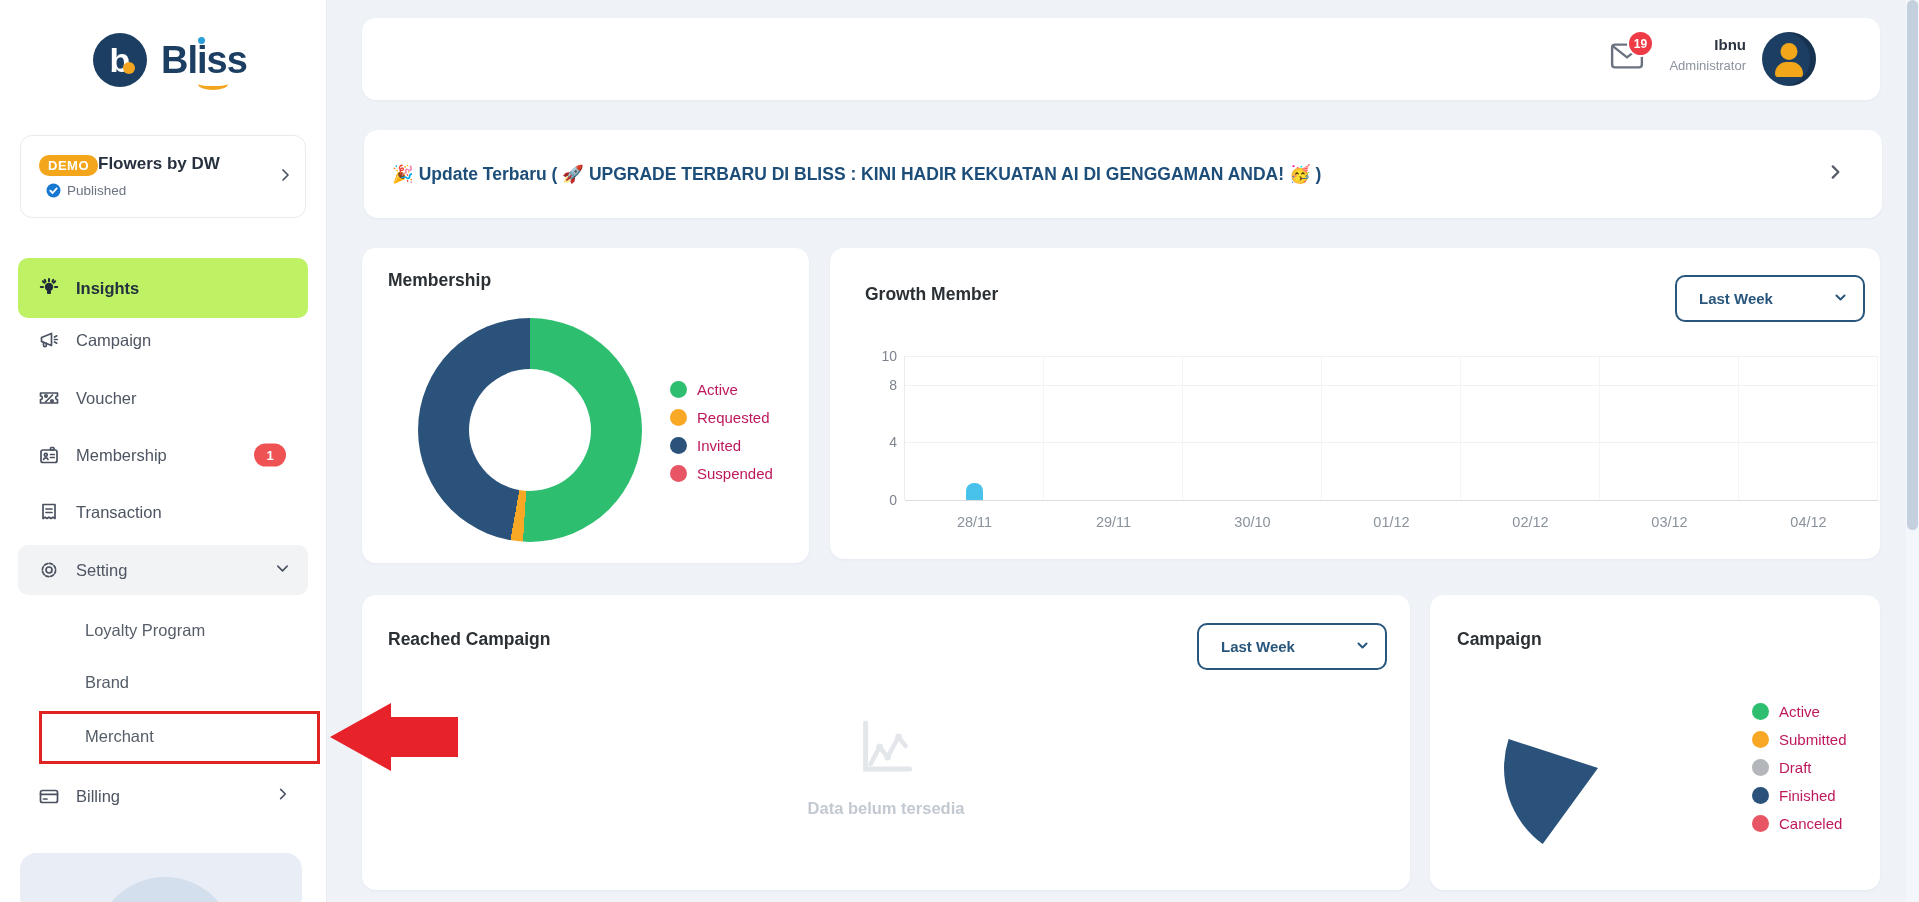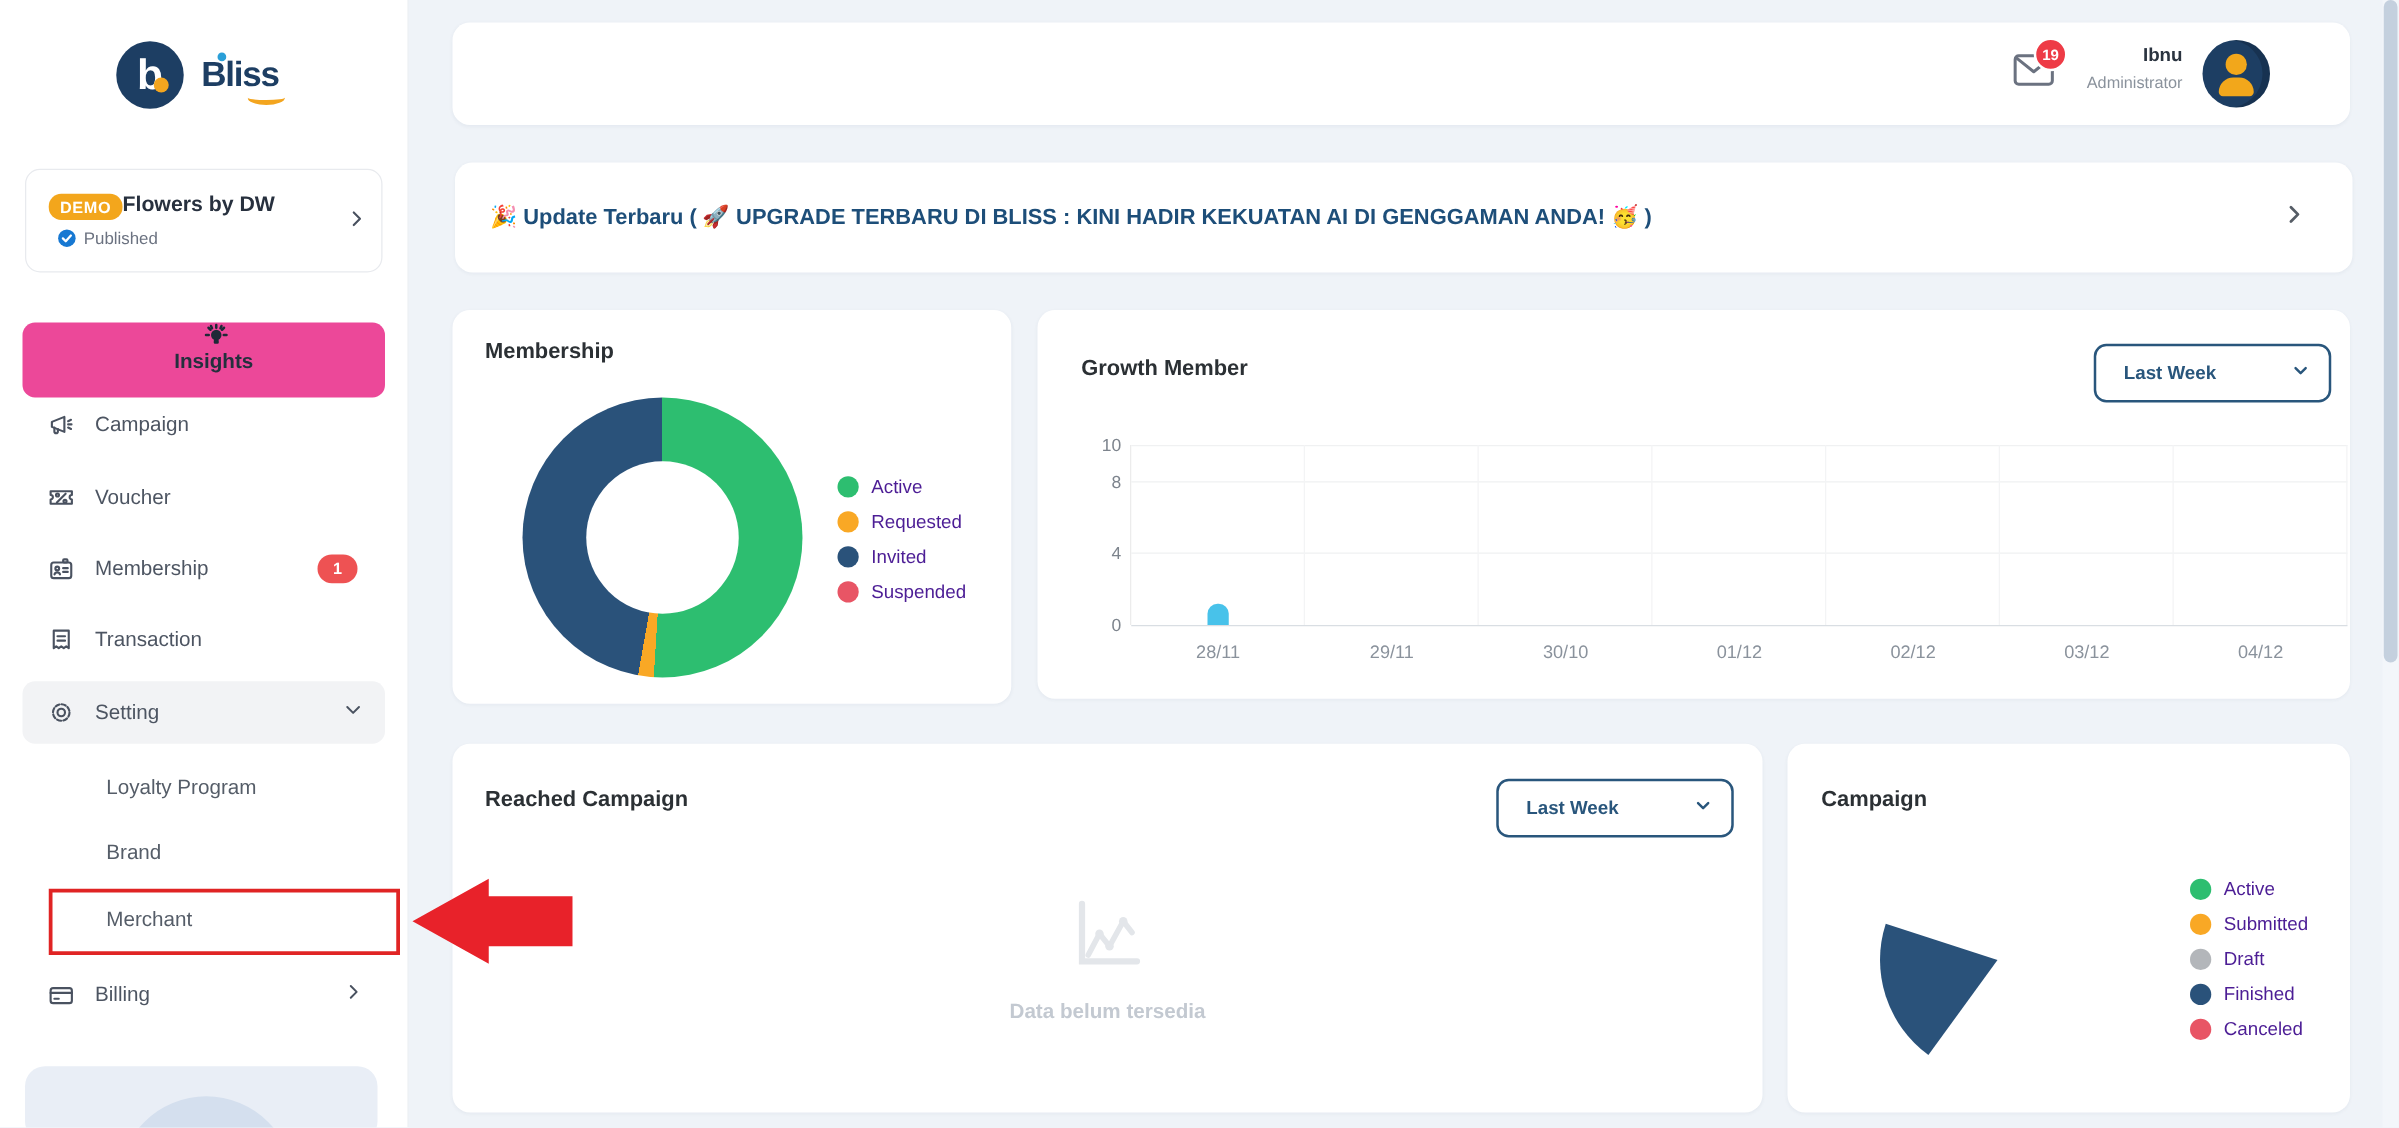--- a/index.html
+++ b/index.html
@@ -5,35 +5,35 @@
   * { margin:0; padding:0; box-sizing:border-box; }
   html,body { width:1919px; height:902px; overflow:hidden; }
   body { font-family:"Liberation Sans", sans-serif; background:#eff3f8; position:relative; color:#3b4350; }
 
   
   .sidebar { position:absolute; left:0; top:0; width:327px; height:902px; background:#ffffff; border-right:1px solid #e9edf2; }
   .logo { position:absolute; left:93px; top:33px; display:flex; align-items:center; }
   .logo-mark { width:54px; height:54px; border-radius:50%; background:#1d3e63; position:relative; }
   .logo-mark .b { position:absolute; left:0; top:0; width:100%; height:100%; display:flex; align-items:center; justify-content:center; color:#fff; font-size:34px; font-weight:bold; }
   .logo-mark .accent { position:absolute; right:12px; bottom:13px; width:12px; height:12px; border-radius:50%; background:#f3a51f; }
-  .logo-word { margin-left:14px; font-size:28px; font-weight:bold; color:#1d3e63; letter-spacing:-1px; position:relative; }
+  .logo-word { margin-left:14px; font-size:38px; font-weight:bold; color:#1d3e63; letter-spacing:-1px; position:relative; }
   .logo-smile { position:absolute; left:37px; bottom:-8px; width:30px; height:12px; border-bottom:4px solid #f3a51f; border-radius:50%; }
   .logo-dot { position:absolute; right:42px; top:-2px; width:7px; height:7px; border-radius:50%; background:#2a9fd8; }
 
   .workspace { position:absolute; left:20px; top:135px; width:286px; height:83px; background:#fff; border:1px solid #e8eaee; border-radius:12px; }
   .ws-badge { position:absolute; left:18px; top:19px; background:#f3a61c; color:#fff; font-size:13px; font-weight:bold; letter-spacing:.5px; padding:3px 9px; border-radius:10px; }
   .ws-name { position:absolute; left:77px; top:18px; font-size:17px; font-weight:bold; color:#27303e; }
   .ws-status-row { position:absolute; left:25px; top:47px; display:flex; align-items:center; gap:6px; }
   .ws-status { font-size:13.5px; color:#6b7280; }
   .ws-chevron { position:absolute; right:12px; top:31px; color:#9aa1ab; }
 
   .nav-item { position:absolute; left:18px; width:290px; height:56px; display:flex; align-items:center; border-radius:10px; cursor:pointer; }
   .nav-item .icon { width:22px; height:22px; margin-left:20px; flex:0 0 22px; }
   .nav-item .lbl { margin-left:16px; font-size:16.5px; color:#4d5562; }
-  .nav-item.active { background:#ec4899;flex-direction:column; }
+  .nav-item.active { background:#bef264; }
   .nav-item.active .lbl { color:#23303d; font-weight:bold; }
   .nav-item.setting-row { background:#f2f3f5; height:50px; }
   .nav-badge { position:absolute; right:22px; top:50%; transform:translateY(-50%); background:#ee5253; color:#fff; font-size:13px; font-weight:bold; min-width:32px; height:23px; border-radius:12px; display:flex; align-items:center; justify-content:center; }
   .nav-caret { position:absolute; right:18px; top:50%; transform:translateY(-50%); color:#7c828c; }
   .sub-item { position:absolute; left:85px; font-size:16.5px; color:#555d68; cursor:pointer; }
 
   .promo-card { position:absolute; left:20px; top:853px; width:282px; height:60px; background:#e9eef6; border-radius:16px; overflow:hidden; }
   .promo-circle { position:absolute; left:75px; top:24px; width:140px; height:140px; border-radius:50%; background:#d4dfee; }
 
   
@@ -57,21 +57,21 @@
   .banner { left:364px; top:130px; width:1518px; height:88px; }
   .banner-text { position:absolute; left:28px; top:50%; transform:translateY(-50%); font-size:17.5px; font-weight:bold; color:#1d4e79; }
   .banner-chevron { position:absolute; right:38px; top:50%; transform:translateY(-50%); color:#565d66; }
 
   .membership-card { left:362px; top:248px; width:447px; height:315px; }
   .donut { position:absolute; left:56px; top:70px; width:224px; height:224px; border-radius:50%; }
   .donut-hole { position:absolute; left:51px; top:51px; width:122px; height:122px; border-radius:50%; background:#fff; }
   .legend { position:absolute; }
   .legend-item { display:flex; align-items:center; gap:10px; margin-bottom:11px; }
   .legend-dot { width:17px; height:17px; border-radius:50%; flex:0 0 17px; }
-  .legend-lbl { font-size:15px; color:#4c1d95; }
+  .legend-lbl { font-size:15px; color:#be185d; }
   .membership-legend { left:308px; top:133px; }
   .campaign-legend { left:322px; top:108px; }
 
   .growth-card { left:830px; top:248px; width:1050px; height:311px; }
   .dropdown { position:absolute; width:190px; height:47px; border:2px solid #29567c; border-radius:10px; background:#fff; display:flex; align-items:center; cursor:pointer; }
   .dropdown .dd-lbl { margin-left:22px; font-size:15px; font-weight:bold; color:#29567c; }
   .dropdown .dd-caret { position:absolute; right:16px; color:#29567c; }
   .growth-dd { right:15px; top:27px; }
   .reached-dd { right:23px; top:28px; }
 

